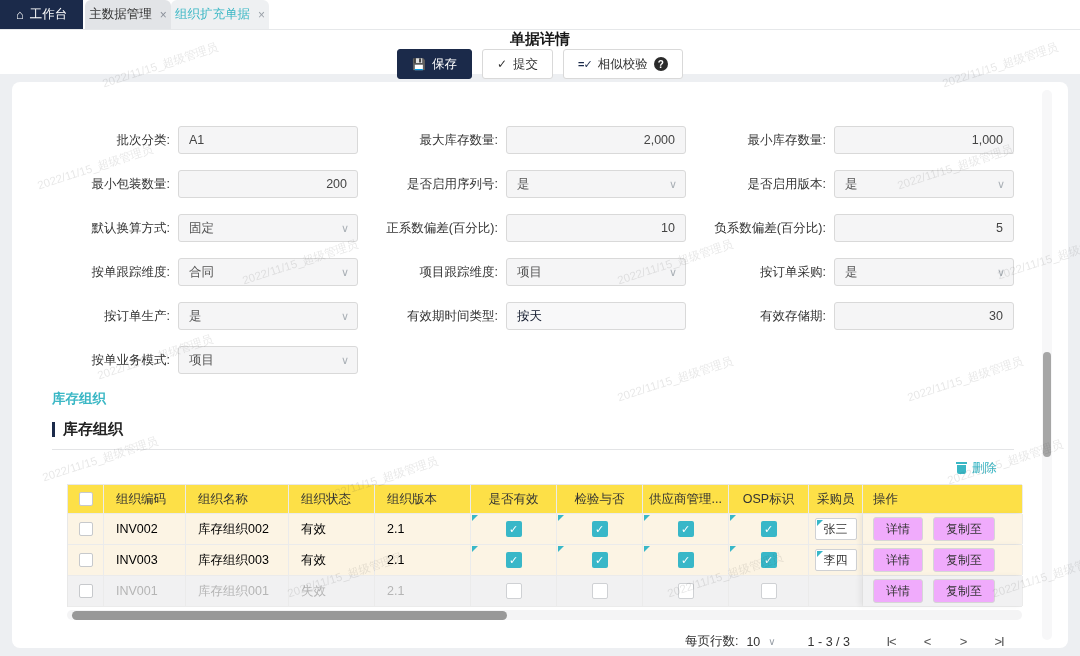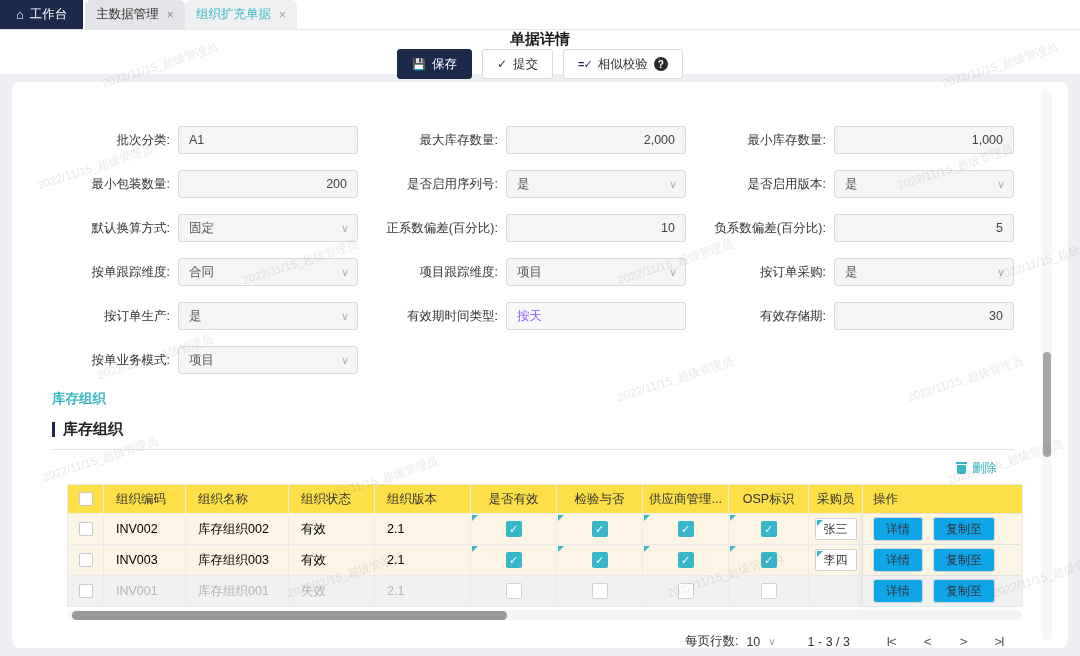--- a/index.html
+++ b/index.html
@@ -2,21 +2,21 @@
 <html><head>
 <meta charset="utf-8">
 <style>
   * { margin:0; padding:0; box-sizing:border-box; }
   html,body { width:1080px; height:656px; overflow:hidden;
     font-family:"Liberation Sans","DejaVu Sans",sans-serif; background:#edeff2; }
 
   
   .tabbar { height:30px; background:#ffffff; border-bottom:1px solid #e6e8ea;
     display:flex; align-items:stretch; }
-  .tab { display:flex; align-items:center; gap:6px; padding:0 11px; font-size:12.5px;
+  .tab { display:flex; align-items:center; gap:6px; padding:0 4px; font-size:12.5px;
     cursor:pointer; border-radius:6px 6px 0 0; }
   .tab-home { background:#1b2a4a; color:#fff; border-radius:0; padding:0 16px; }
   .tab-home .home-ico { font-size:13px; line-height:1; }
   .tab-gray { background:#e2e4e7; color:#333; margin-left:2px; }
   .tab-active { background:#eef0f2; color:#3ab7c5; margin-left:0; }
   .tab-close { font-size:12px; color:#8a8f99; margin-left:2px; cursor:pointer; }
   .tab-active .tab-close { color:#9aa0a8; }
 
   
   .pagehead { height:44px; background:#fff; display:flex; align-items:center;
@@ -48,21 +48,21 @@
   
   .formgrid { margin-top:28px; display:grid; grid-template-columns:repeat(3,1fr);
     column-gap:22px; row-gap:16px; }
   .field { display:flex; align-items:center; height:28px; }
   .field .lbl { flex:0 0 118px; text-align:right; font-size:12.5px; color:#333;
     margin-right:8px; white-space:nowrap; overflow:hidden; }
   .ctrl { flex:1; position:relative; height:28px; line-height:26px; background:#f5f5f6;
     border:1px solid #d9d9d9; border-radius:3px; padding:0 10px; font-size:12.5px;
     color:#444; white-space:nowrap; overflow:hidden; }
   .ctrl.num { text-align:right; }
-  .ctrl.muted { color:#8b5cf6; background:#f8f8f9; }
+  .ctrl.muted { color:#0f172a; background:#f8f8f9; }
   .ctrl.select { padding-right:24px; color:#555; }
   .ctrl .chev { position:absolute; right:8px; top:0; color:#aab0b6; font-size:11px; }
 
   
   .inv-link { margin-top:16px; }
   .block-head { margin-top:12px; display:flex; align-items:center; gap:8px; }
   .block-bar { width:3px; height:15px; background:#1b2a4a; }
   .block-title { font-size:15px; font-weight:bold; color:#222; }
   .divider { margin-top:10px; border-bottom:1px solid #e3e4e6; }
 
@@ -100,21 +100,21 @@
   .selbox { width:14px; height:14px; background:#fff; border:1px solid #c7c9cc; border-radius:2px; }
   .flag { width:16px; height:16px; border-radius:2px; display:flex; align-items:center;
     justify-content:center; }
   .flag.checked { background:#38b7c8; color:#fff; font-size:11px; font-weight:bold; }
   .flag.unchecked { background:#fff; border:1px solid #cfd1d4; color:transparent; }
   .corner { position:absolute; top:1px; left:1px; width:0; height:0;
     border-top:6px solid #38b7c8; border-right:6px solid transparent; }
   .buyer-box { position:relative; width:42px; height:22px; background:#fff;
     border:1px solid #cfd1d4; border-radius:2px; display:flex; align-items:center;
     justify-content:center; font-size:12px; color:#333; }
-  .mini-btn { height:24px; padding:0 12px; background:#0ea5e9; border:1px solid #d6d6d6;
+  .mini-btn { height:24px; padding:0 12px; background:#f0abfc; border:1px solid #d6d6d6;
     border-radius:3px; font-size:12px; color:#333; display:inline-flex; align-items:center;
     cursor:pointer; }
 
   .hscroll { margin-top:3px; height:10px; background:#f4f4f5; border-radius:5px; position:relative; }
   .hthumb { position:absolute; left:5px; top:0.5px; width:435px; height:9px;
     background:#989898; border-radius:5px; }
 
   
   .pager { margin-top:13px; display:flex; justify-content:flex-end; align-items:center;
     gap:10px; font-size:12.5px; color:#333; padding-right:10px; }

